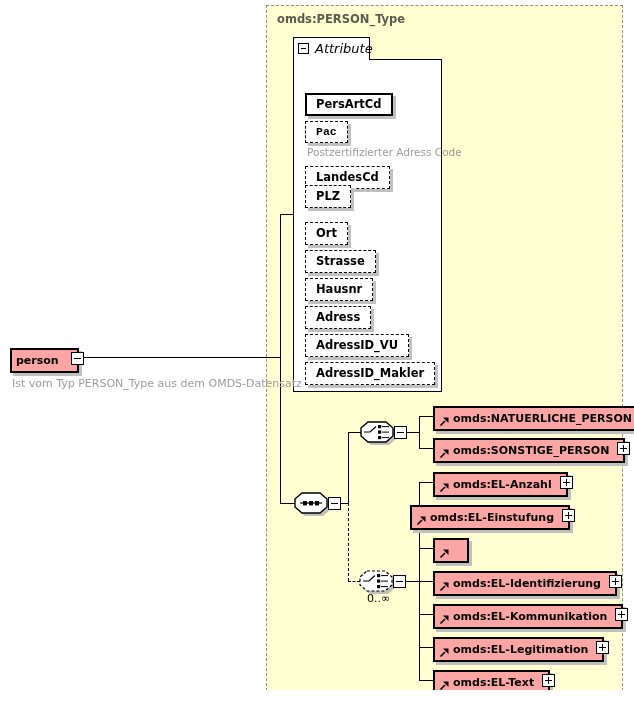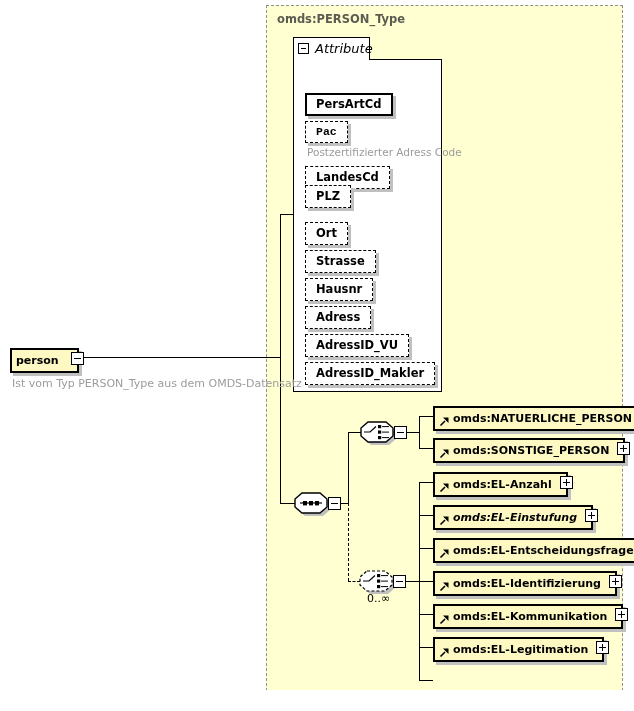--- a/index.html
+++ b/index.html
@@ -36,21 +36,21 @@
   .toggle.t11 .tb.hb{top:4px;}
 
   
   .attr-item{position:absolute;left:305px;background:#fff;border:2px solid #000;
              box-shadow:3px 3px 0 #c0c0c0;font-size:11.5px;font-weight:bold;color:#000;
              padding:2px 9px 3px 9px;white-space:nowrap;z-index:3;}
   .attr-item.optional{border:1px dashed #000;padding:3px 10px 4px 10px;}
   .note{position:absolute;color:#9c9c9c;font-size:10.5px;white-space:nowrap;z-index:3;}
 
   
-  .elem{position:absolute;height:21px;background:#fef9c3;border:2px solid #000;
+  .elem{position:absolute;height:21px;background:#fca5a5;border:2px solid #000;
         box-shadow:3px 3px 0 #c0c0c0;display:flex;align-items:center;
         font-size:11px;font-weight:bold;color:#000;padding:0 14px 0 4px;
         white-space:nowrap;z-index:3;box-sizing:content-box;}
   .elem .toggle{right:-7px;top:2px;}
   .ref-arrow{margin:6px 3px 0 0;flex:0 0 auto;}
 
   
   .octa{position:absolute;z-index:3;}
   .occurrence{position:absolute;font-size:11px;color:#000;z-index:3;white-space:nowrap;}
 </style>
@@ -180,37 +180,36 @@
     <svg class="ref-arrow" width="11" height="11" viewBox="0 0 11 11">
       <polygon points="4,1.5 9.5,1.5 9.5,7" fill="#000"></polygon>
         <line x1="1.5" y1="9.5" x2="6" y2="5" stroke="#000" stroke-width="1.6"></line>
     </svg>
     <span>omds:EL-Anzahl</span>
     <span class="toggle">
         <span class="tb hb"></span>
         <span class="tb vb"></span>
       </span>
   </div>
-  <div class="elem" style="left:433px;top:505px;font-style:italic;">
+  <div class="elem" style="left:410px;top:505px;">
     <svg class="ref-arrow" width="11" height="11" viewBox="0 0 11 11">
       <polygon points="4,1.5 9.5,1.5 9.5,7" fill="#000"></polygon>
         <line x1="1.5" y1="9.5" x2="6" y2="5" stroke="#000" stroke-width="1.6"></line>
     </svg>
     <span>omds:EL-Einstufung</span>
     <span class="toggle">
         <span class="tb hb"></span>
         <span class="tb vb"></span>
       </span>
   </div>
   <div class="elem" style="left:433px;top:538px;">
     <svg class="ref-arrow" width="11" height="11" viewBox="0 0 11 11">
       <polygon points="4,1.5 9.5,1.5 9.5,7" fill="#000"></polygon>
         <line x1="1.5" y1="9.5" x2="6" y2="5" stroke="#000" stroke-width="1.6"></line>
     </svg>
-    <span>omds:EL-Entscheidungsfrage</span>
 
   </div>
   <div class="elem" style="left:433px;top:571px;">
     <svg class="ref-arrow" width="11" height="11" viewBox="0 0 11 11">
       <polygon points="4,1.5 9.5,1.5 9.5,7" fill="#000"></polygon>
         <line x1="1.5" y1="9.5" x2="6" y2="5" stroke="#000" stroke-width="1.6"></line>
     </svg>
     <span>omds:EL-Identifizierung</span>
     <span class="toggle">
         <span class="tb hb"></span>
@@ -232,14 +231,25 @@
     <svg class="ref-arrow" width="11" height="11" viewBox="0 0 11 11">
       <polygon points="4,1.5 9.5,1.5 9.5,7" fill="#000"></polygon>
         <line x1="1.5" y1="9.5" x2="6" y2="5" stroke="#000" stroke-width="1.6"></line>
     </svg>
     <span>omds:EL-Legitimation</span>
     <span class="toggle">
         <span class="tb hb"></span>
         <span class="tb vb"></span>
       </span>
   </div>
+  <div class="elem" style="left:433px;top:670px;">
+    <svg class="ref-arrow" width="11" height="11" viewBox="0 0 11 11">
+      <polygon points="4,1.5 9.5,1.5 9.5,7" fill="#000"></polygon>
+        <line x1="1.5" y1="9.5" x2="6" y2="5" stroke="#000" stroke-width="1.6"></line>
+    </svg>
+    <span>omds:EL-Text</span>
+    <span class="toggle">
+        <span class="tb hb"></span>
+        <span class="tb vb"></span>
+      </span>
+  </div>
 
 </div>
 
 </body></html>

